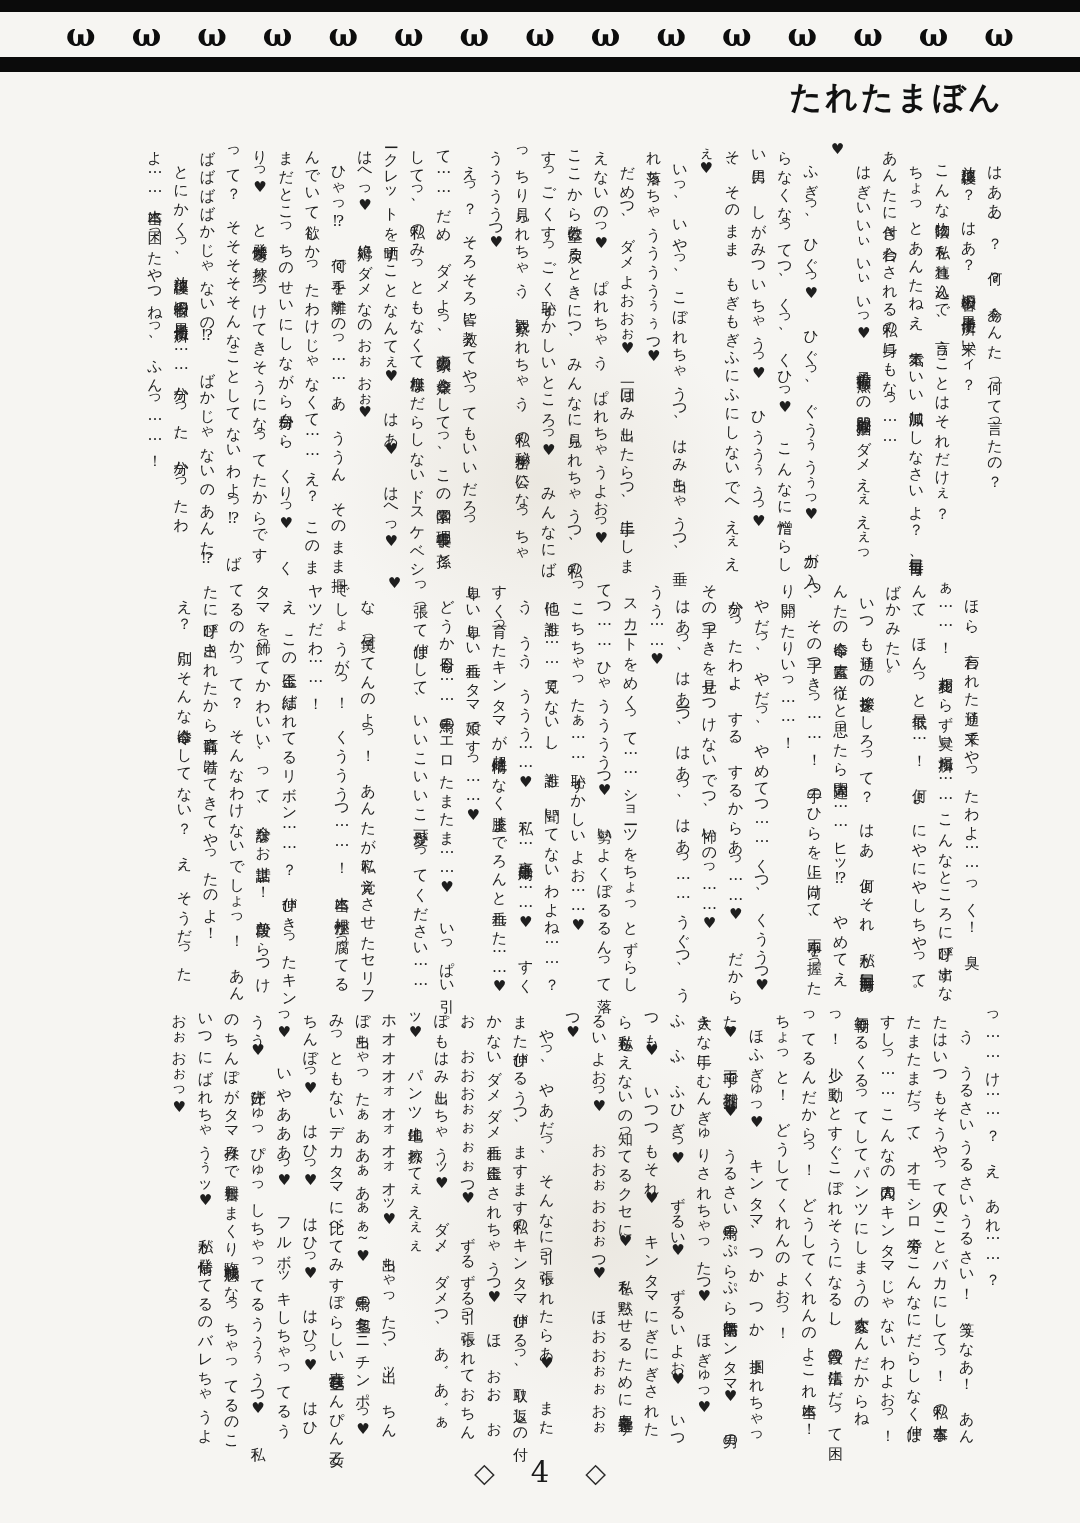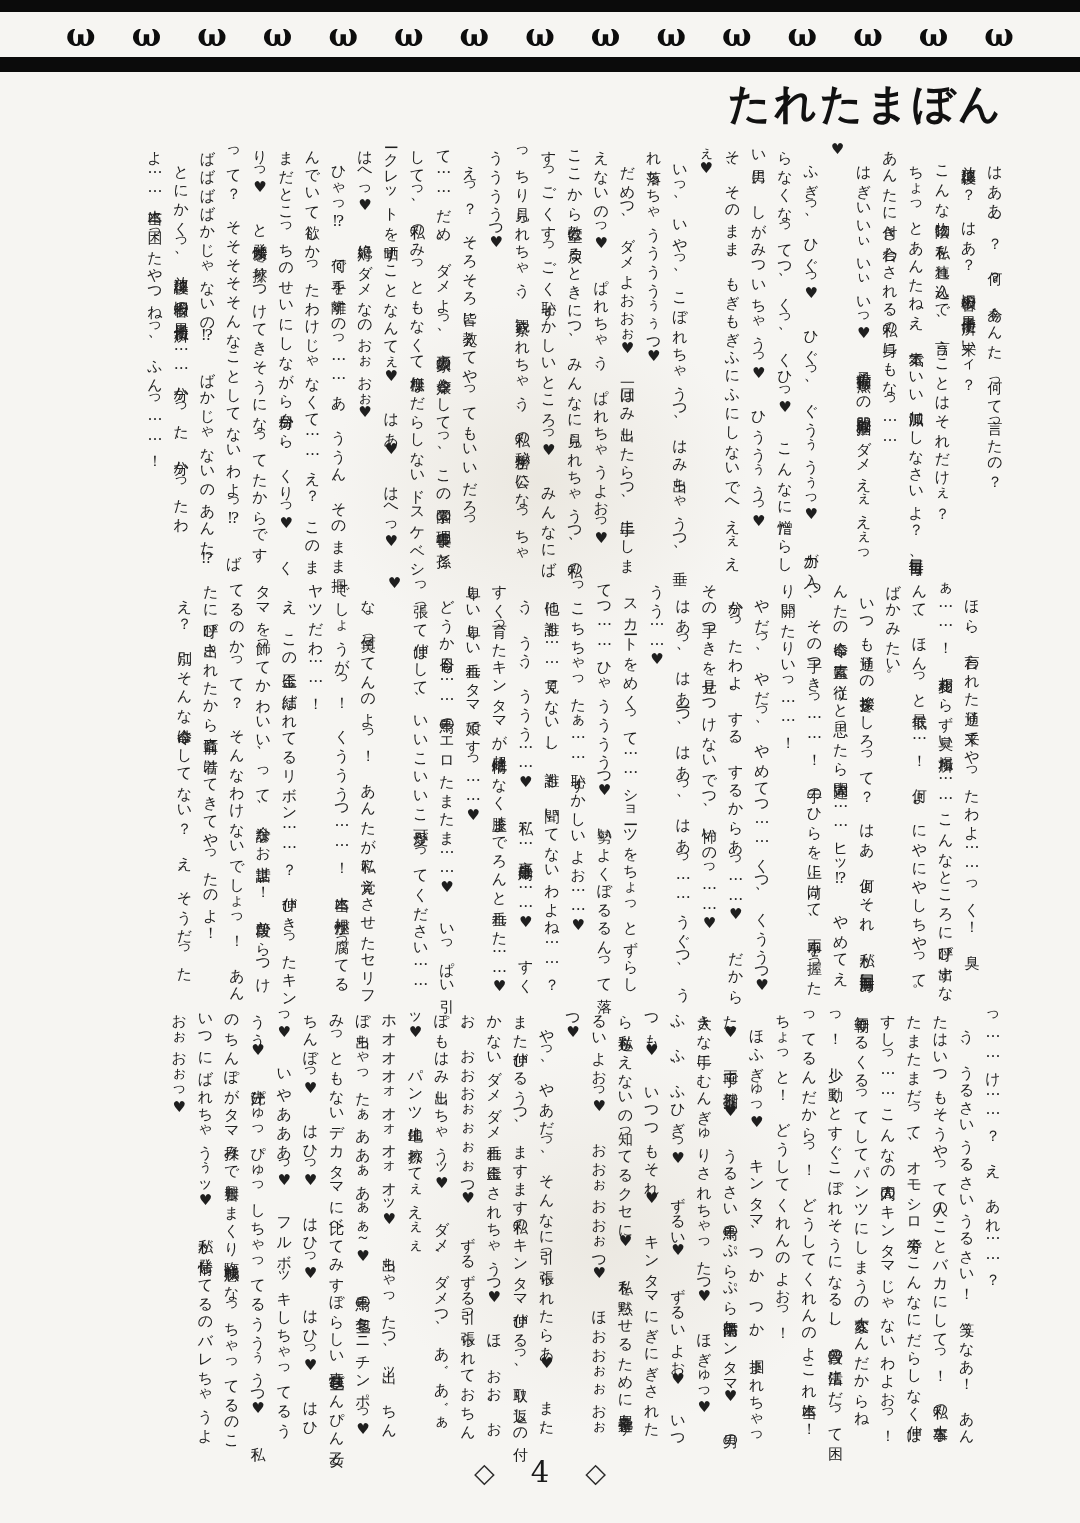--- a/index.html
+++ b/index.html
@@ -23,21 +23,21 @@
     position:absolute;top:12px;left:0;right:0;height:45px;
     display:flex;justify-content:space-around;align-items:center;
     padding:0 48px;
   }
   .omega{
     font-size:31px;font-weight:bold;color:#0d0d0d;
     font-family:"DejaVu Serif","Liberation Serif",serif;
   }
   .doc-title{
     position:absolute;top:76px;right:76px;
-    font-size:42px;font-weight:bold;letter-spacing:3px;
+    font-size:32px;font-weight:bold;letter-spacing:3px;
     color:#111;
   }
   .band{
     position:absolute;
     writing-mode:vertical-rl;
     text-orientation:upright;
     font-size:15px;
     line-height:1.75;
     letter-spacing:1.5px;
     color:#1e1e1e;

